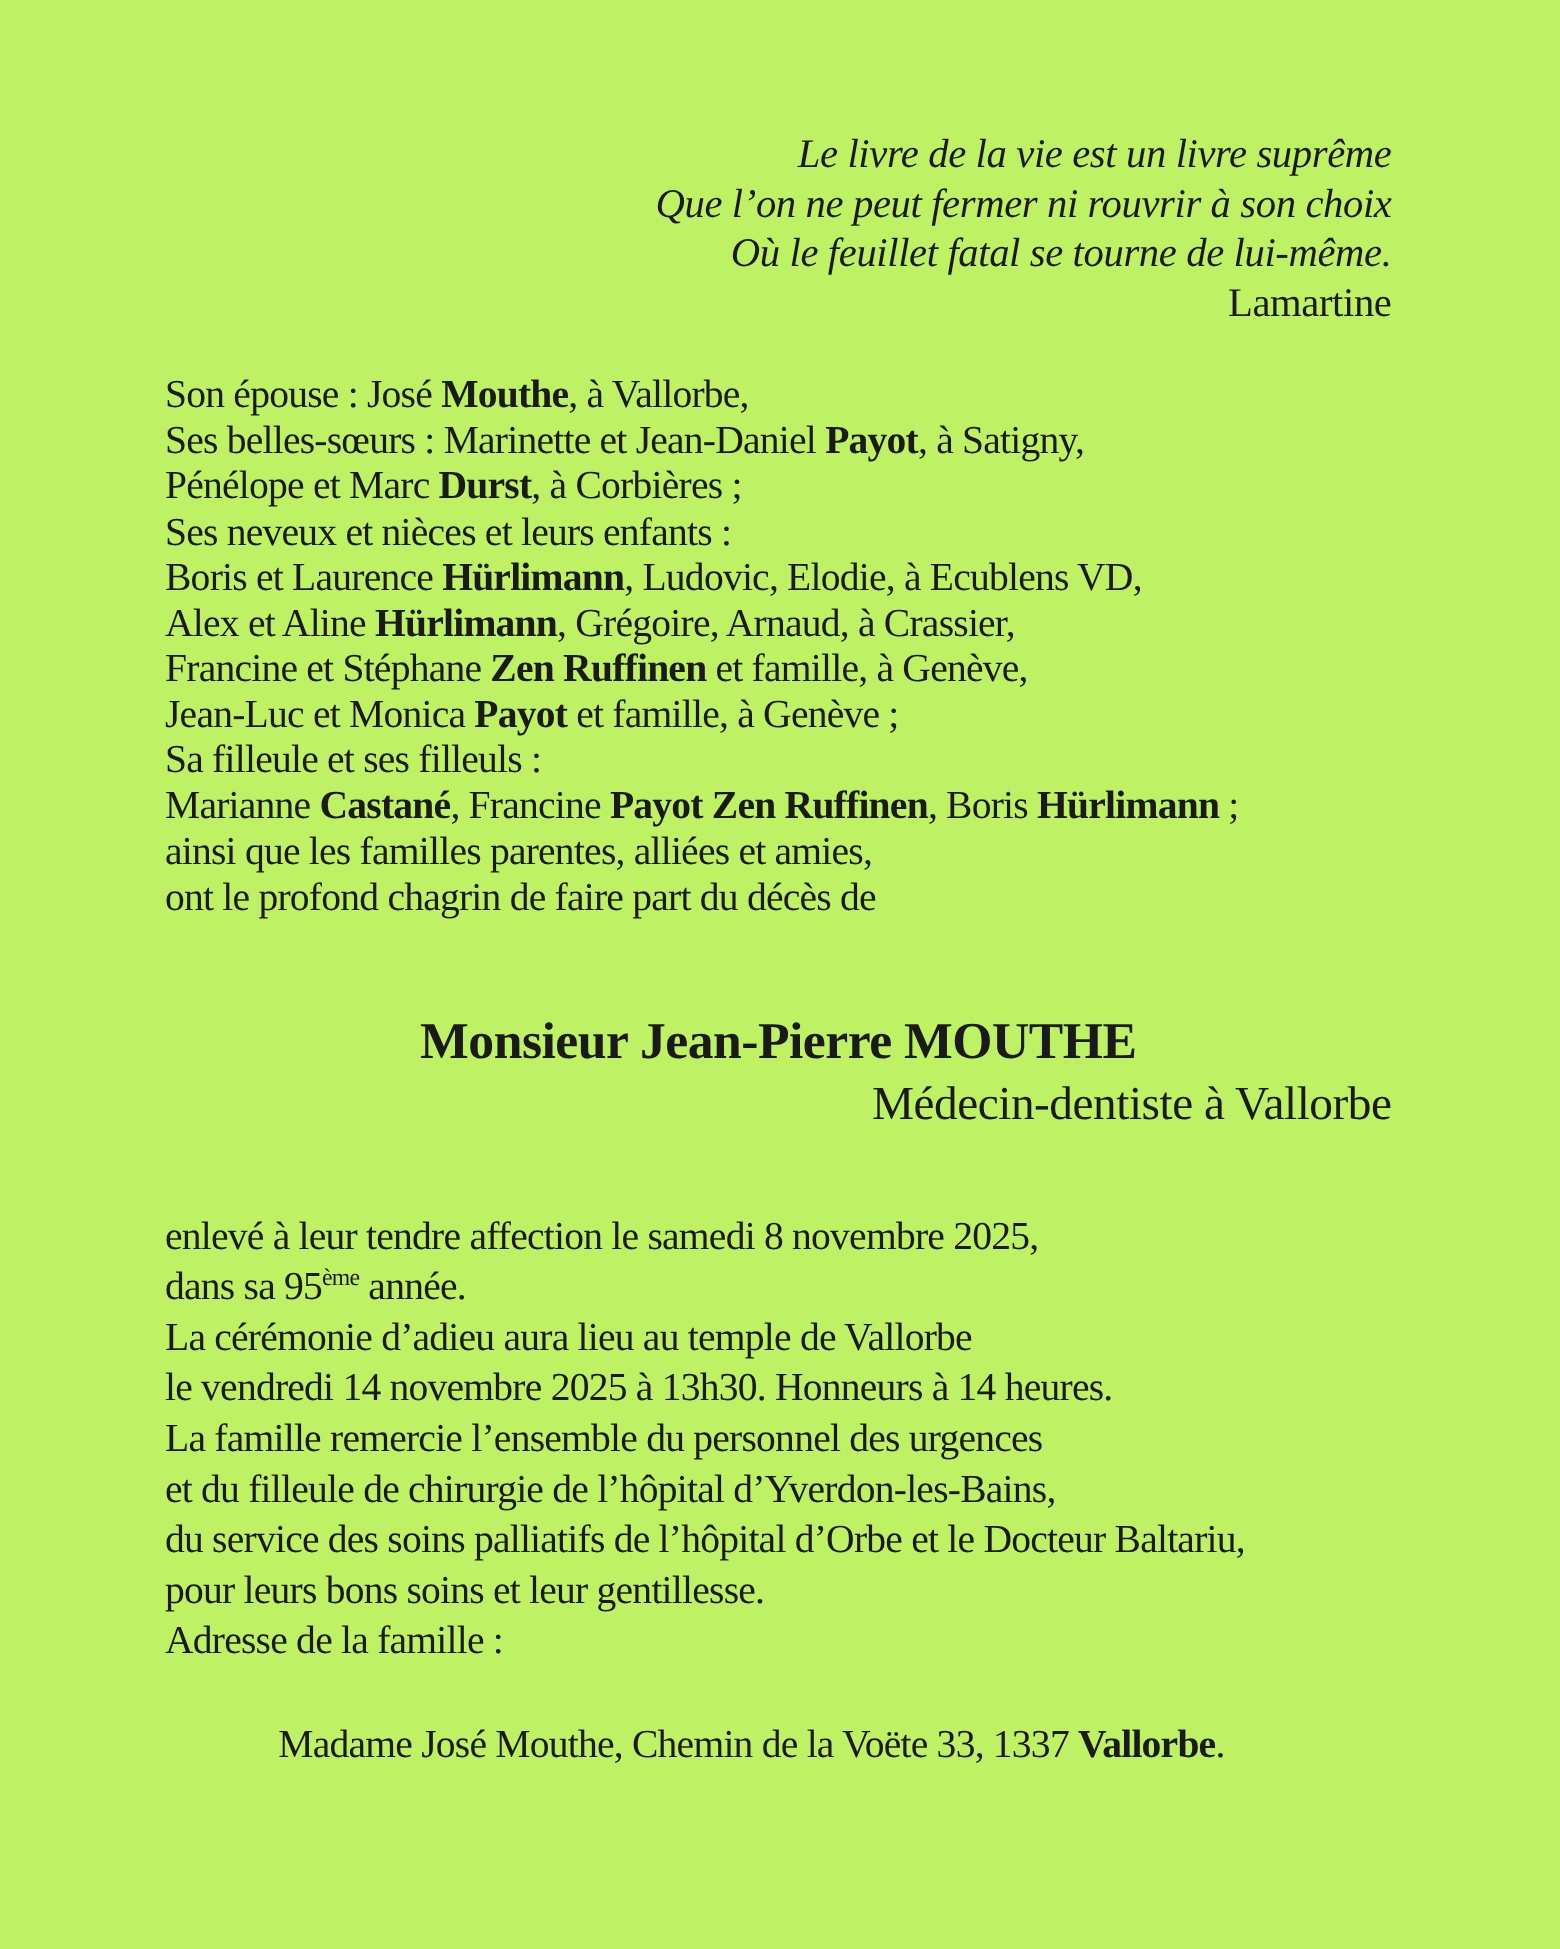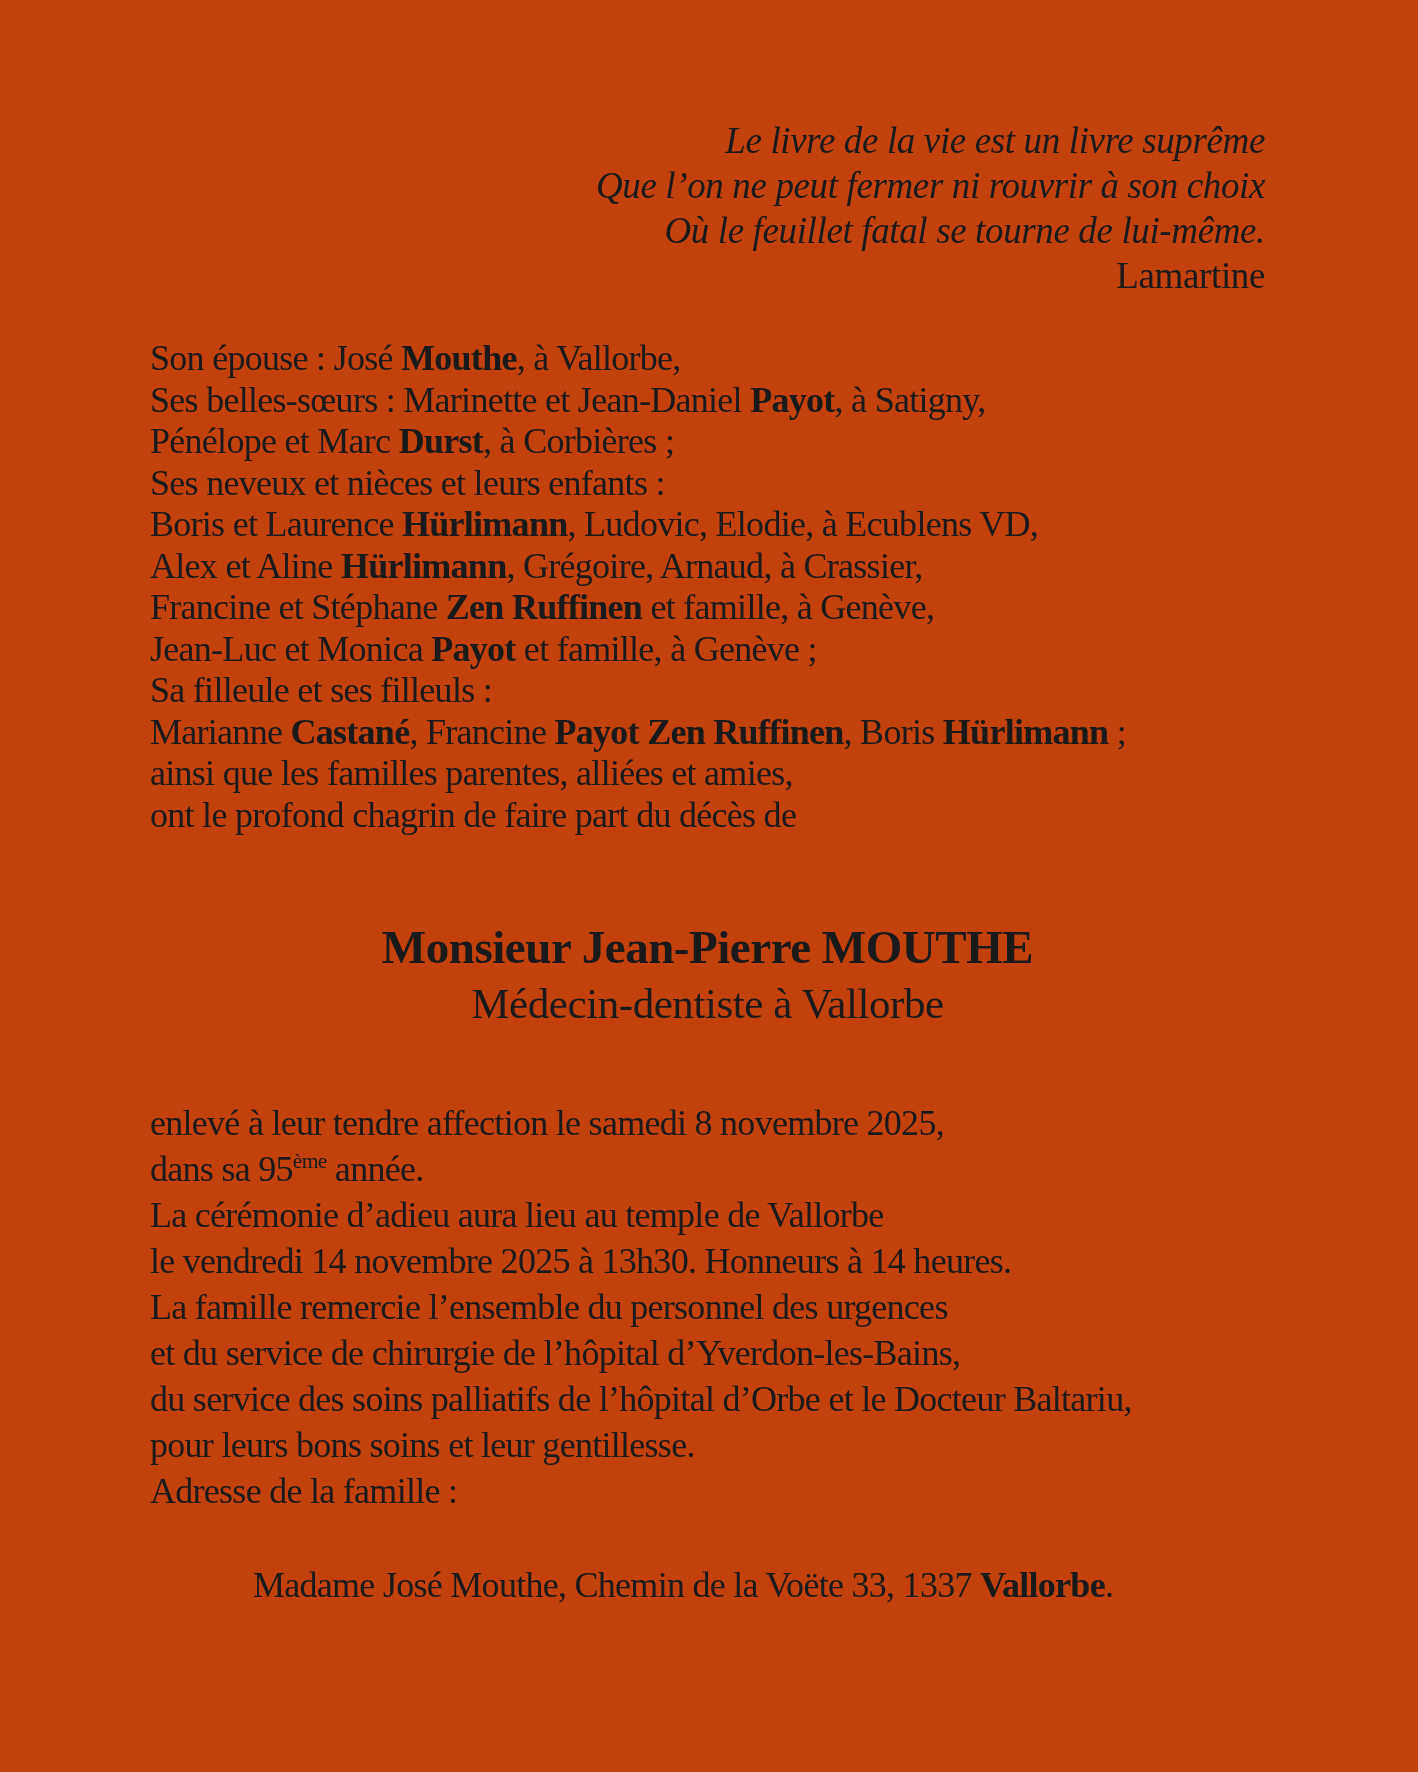--- a/index.html
+++ b/index.html
@@ -6,21 +6,21 @@
   body {
     width: 1418px; height: 1772px;
     background: #ffffff;
     color: #1a1a1a;
     font-family: "Liberation Serif", "DejaVu Serif", serif;
   }
   .page {
     position: relative;
     width: 1418px; height: 1772px;
     overflow: hidden;
-    background: #c2410c;
+    background: #bef264;
   }
   .epigraph {
     position: absolute;
     top: 118px; right: 153px;
     text-align: right;
     font-style: italic;
     font-size: 37px;
     line-height: 45px;
     letter-spacing: -0.01em;
     white-space: nowrap;
@@ -47,20 +47,21 @@
   .deceased-name {
     font-weight: bold;
     font-size: 47px;
     line-height: 58px;
     letter-spacing: -0.01em;
   }
   .deceased-role {
     font-size: 43px;
     line-height: 55px;
     letter-spacing: -0.01em;
+    text-align: right;
   }
   .ceremony-block {
     position: absolute;
     top: 1100px; left: 150px;
     font-size: 36px;
     line-height: 46px;
     letter-spacing: -0.02em;
     white-space: nowrap;
     font-family: Liberation Serif, serif;
   }
@@ -105,20 +106,20 @@
     <div class="deceased-name">Monsieur Jean-Pierre MOUTHE</div>
     <div class="deceased-role">Médecin-dentiste à Vallorbe</div>
   </div>
 
   <div class="ceremony-block">
       <div class="line"><span>enlevé à leur tendre affection le samedi 8 novembre 2025,</span></div>
       <div class="line"><span>dans sa 95</span><sup>ème</sup><span> année.</span></div>
       <div class="line"><span>La cérémonie d’adieu aura lieu au temple de Vallorbe</span></div>
       <div class="line"><span>le vendredi 14 novembre 2025 à 13h30. Honneurs à 14 heures.</span></div>
       <div class="line"><span>La famille remercie l’ensemble du personnel des urgences</span></div>
-      <div class="line"><span>et du service de chirurgie de l’hôpital d’Yverdon-les-Bains,</span></div>
+      <div class="line"><span>et du filleule de chirurgie de l’hôpital d’Yverdon-les-Bains,</span></div>
       <div class="line"><span>du service des soins palliatifs de l’hôpital d’Orbe et le Docteur Baltariu,</span></div>
       <div class="line"><span>pour leurs bons soins et leur gentillesse.</span></div>
       <div class="line"><span>Adresse de la famille :</span></div>
       <div class="line indent"><span>Madame José Mouthe, Chemin de la Voëte 33, 1337 </span><span class="b">Vallorbe</span><span>.</span></div>
     </div>
 
 </div>
 
 </body></html>

